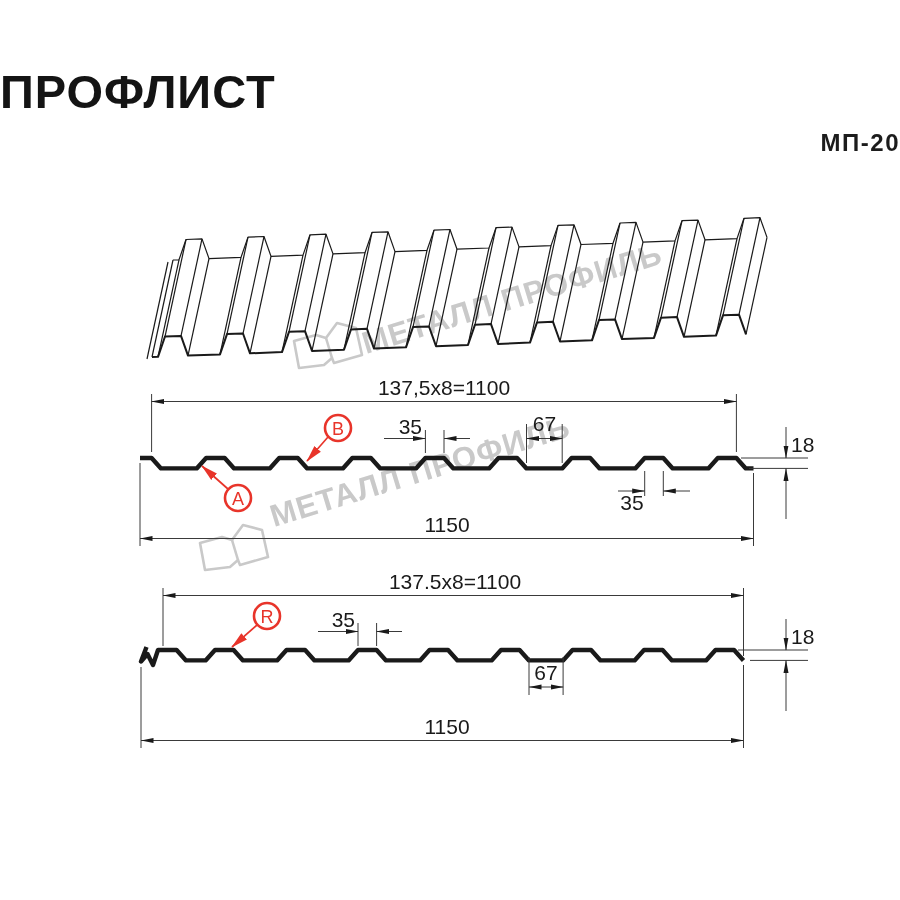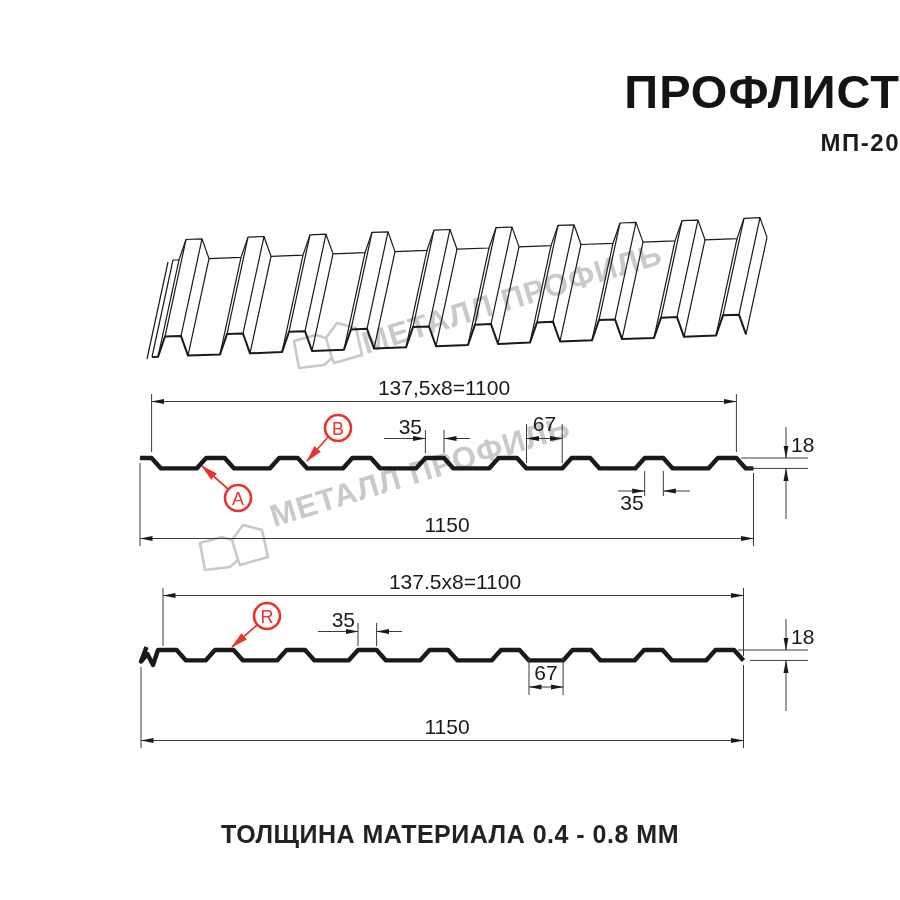--- a/index.html
+++ b/index.html
@@ -1,18 +1,18 @@
 <!DOCTYPE html>
 <html style="--line: #1a1a1a; --thin: #3a3a3a; --red: #e8342a; --watermark: #c9c9c9;"><head>
 <meta charset="utf-8">
 <style>
   html,body{margin:0;padding:0;background:#fff;}
   .canvas{position:relative;width:900px;height:900px;background:#fff;overflow:hidden;
           font-family:"Liberation Sans",sans-serif;}
-  .title{position:absolute;top:68px;left:0;width:100%;text-align:right;
+  .title{position:absolute;top:68px;left:0;width:100%;text-align:left;
          font-size:47px;font-weight:800;letter-spacing:1px;color:#141414;line-height:1;}
   .subtitle{position:absolute;top:131px;left:0;width:100%;text-align:right;
          font-size:24px;font-weight:600;letter-spacing:1.5px;color:#1c1c1c;line-height:1;}
   .footer{position:absolute;top:822px;left:0;width:100%;text-align:center;
          font-size:25px;font-weight:600;letter-spacing:.5px;color:#222;line-height:1;}
   svg.draw{position:absolute;top:0;left:0;}
   .thin{stroke:var(--thin,#3a3a3a);stroke-width:1;fill:none;}
   .thick{stroke:var(--line,#111);stroke-width:4.4;fill:none;stroke-linejoin:round;}
   .w1{stroke:var(--line,#1a1a1a);stroke-width:2;fill:none;stroke-linejoin:round;}
   .w2{stroke:var(--line,#1a1a1a);stroke-width:1.2;fill:none;stroke-linejoin:round;}
@@ -186,14 +186,13 @@
       <text class="dim" x="447" y="734" text-anchor="middle">1150</text>
 
       <g>
         <circle class="redc" cx="267" cy="616" r="13"></circle>
         <line class="red" x1="257" y1="625" x2="232" y2="647" marker-end="url(#arrRed)"></line>
         <text class="redt" x="267" y="622.5" text-anchor="middle">R</text>
       </g>
     </g>
   </svg>
 
-  <div class="footer">ТОЛЩИНА МАТЕРИАЛА 0.4 - 0.8 ММ</div>
 </div>
 
 </body></html>

